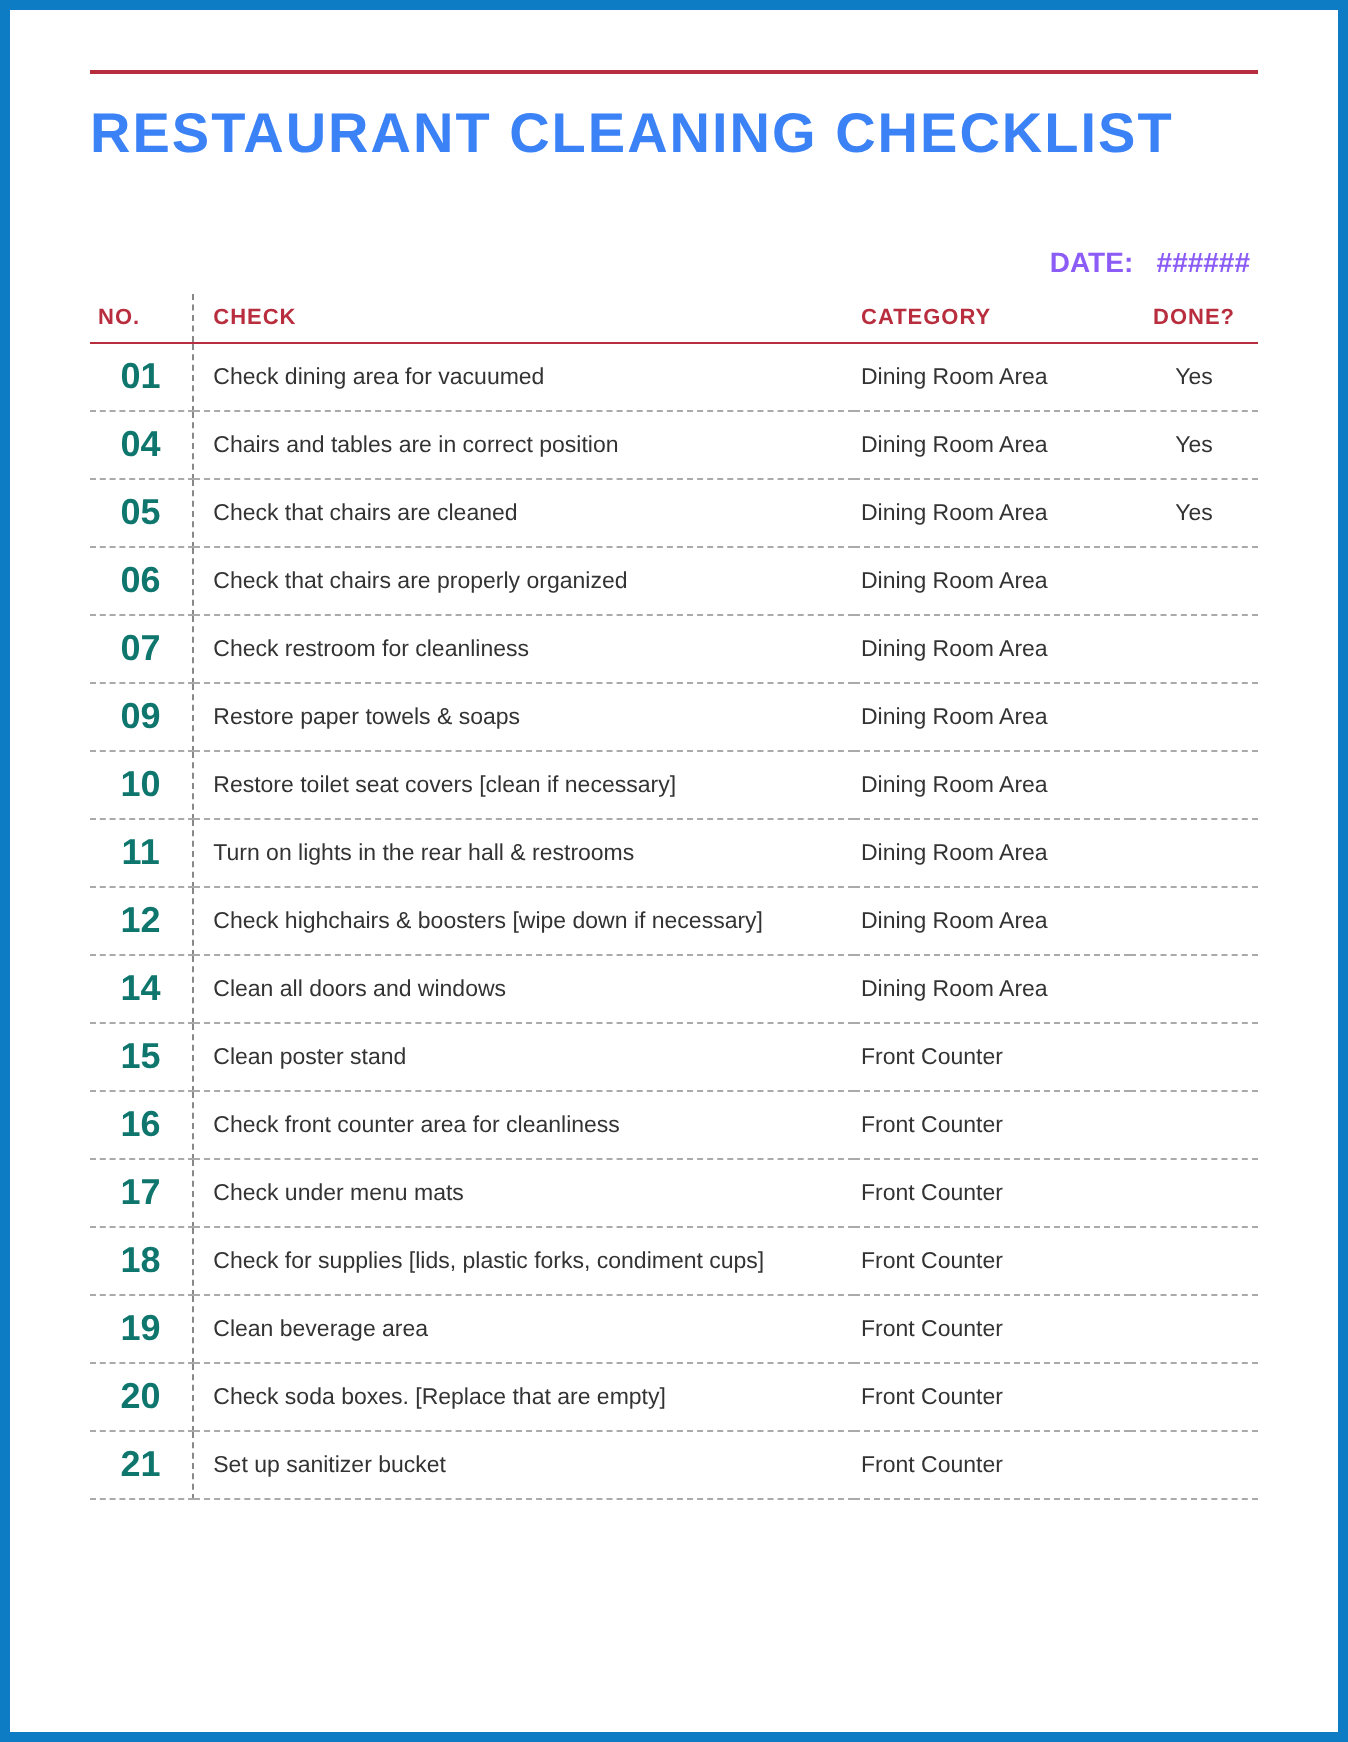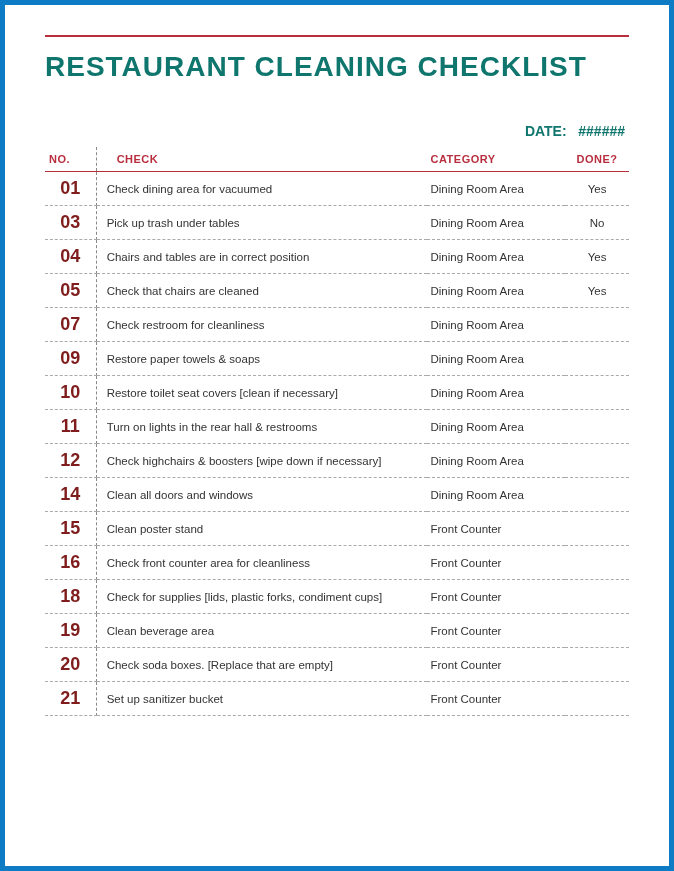--- a/index.html
+++ b/index.html
@@ -17,29 +17,29 @@
       border: 5px solid #0d7cc4;
       background: #fff;
       padding: 30px 40px;
       position: relative;
     }
     .top-rule {
       border-top: 2px solid #b82e3e;
       margin-bottom: 14px;
     }
     .title {
-      color: #0f766e;
+      color: #3b82f6;
       font-size: 28px;
       font-weight: bold;
       letter-spacing: 1px;
       margin-bottom: 40px;
     }
     .date-line {
       text-align: right;
-      color: #0f766e;
+      color: #8b5cf6;
       font-size: 14px;
       font-weight: bold;
       margin-bottom: 8px;
       padding-right: 4px;
     }
     .checklist-table {
       width: 100%;
       border-collapse: collapse;
     }
     .header-row th {
@@ -49,39 +49,39 @@
       text-align: left;
       padding: 6px 4px;
       border-bottom: 1.5px solid #b82e3e;
       letter-spacing: 0.5px;
     }
     .header-row th.col-no {
       width: 48px;
       border-right: 1px dashed #888;
     }
     .header-row th.col-check {
-      padding-left: 20px;
+      padding-left: 10px;
     }
     .header-row th.col-category {
       width: 130px;
     }
     .header-row th.col-done {
       width: 60px;
       text-align: center;
     }
     .checklist-table td {
       font-size: 11.5px;
       color: #333;
       padding: 6px 4px;
       border-bottom: 1px dashed #aaa;
       vertical-align: middle;
       height: 28px;
     }
     .checklist-table td.cell-no {
-      color: #7f1d1d;
+      color: #0f766e;
       font-size: 18px;
       font-weight: bold;
       text-align: center;
       border-right: 1px dashed #888;
       width: 48px;
     }
     .checklist-table td.cell-check {
       padding-left: 10px;
       width: 310px;
     }
@@ -116,38 +116,38 @@
       </tr>
     </thead>
     <tbody>
         <tr>
           <td class="cell-no">01</td>
           <td class="cell-check">Check dining area for vacuumed</td>
           <td class="cell-category">Dining Room Area</td>
           <td class="cell-done">Yes</td>
         </tr>
         <tr>
-          <td class="cell-no">03</td>
-          <td class="cell-check">Pick up trash under tables</td>
-          <td class="cell-category">Dining Room Area</td>
-          <td class="cell-done">No</td>
-        </tr>
-        <tr>
           <td class="cell-no">04</td>
           <td class="cell-check">Chairs and tables are in correct position</td>
           <td class="cell-category">Dining Room Area</td>
           <td class="cell-done">Yes</td>
         </tr>
         <tr>
           <td class="cell-no">05</td>
           <td class="cell-check">Check that chairs are cleaned</td>
           <td class="cell-category">Dining Room Area</td>
           <td class="cell-done">Yes</td>
         </tr>
         <tr>
+          <td class="cell-no">06</td>
+          <td class="cell-check">Check that chairs are properly organized</td>
+          <td class="cell-category">Dining Room Area</td>
+          <td class="cell-done"></td>
+        </tr>
+        <tr>
           <td class="cell-no">07</td>
           <td class="cell-check">Check restroom for cleanliness</td>
           <td class="cell-category">Dining Room Area</td>
           <td class="cell-done"></td>
         </tr>
         <tr>
           <td class="cell-no">09</td>
           <td class="cell-check">Restore paper towels &amp; soaps</td>
           <td class="cell-category">Dining Room Area</td>
           <td class="cell-done"></td>
@@ -178,20 +178,26 @@
         </tr>
         <tr>
           <td class="cell-no">15</td>
           <td class="cell-check">Clean poster stand</td>
           <td class="cell-category">Front Counter</td>
           <td class="cell-done"></td>
         </tr>
         <tr>
           <td class="cell-no">16</td>
           <td class="cell-check">Check front counter area for cleanliness</td>
+          <td class="cell-category">Front Counter</td>
+          <td class="cell-done"></td>
+        </tr>
+        <tr>
+          <td class="cell-no">17</td>
+          <td class="cell-check">Check under menu mats</td>
           <td class="cell-category">Front Counter</td>
           <td class="cell-done"></td>
         </tr>
         <tr>
           <td class="cell-no">18</td>
           <td class="cell-check">Check for supplies [lids, plastic forks, condiment cups]</td>
           <td class="cell-category">Front Counter</td>
           <td class="cell-done"></td>
         </tr>
         <tr>

